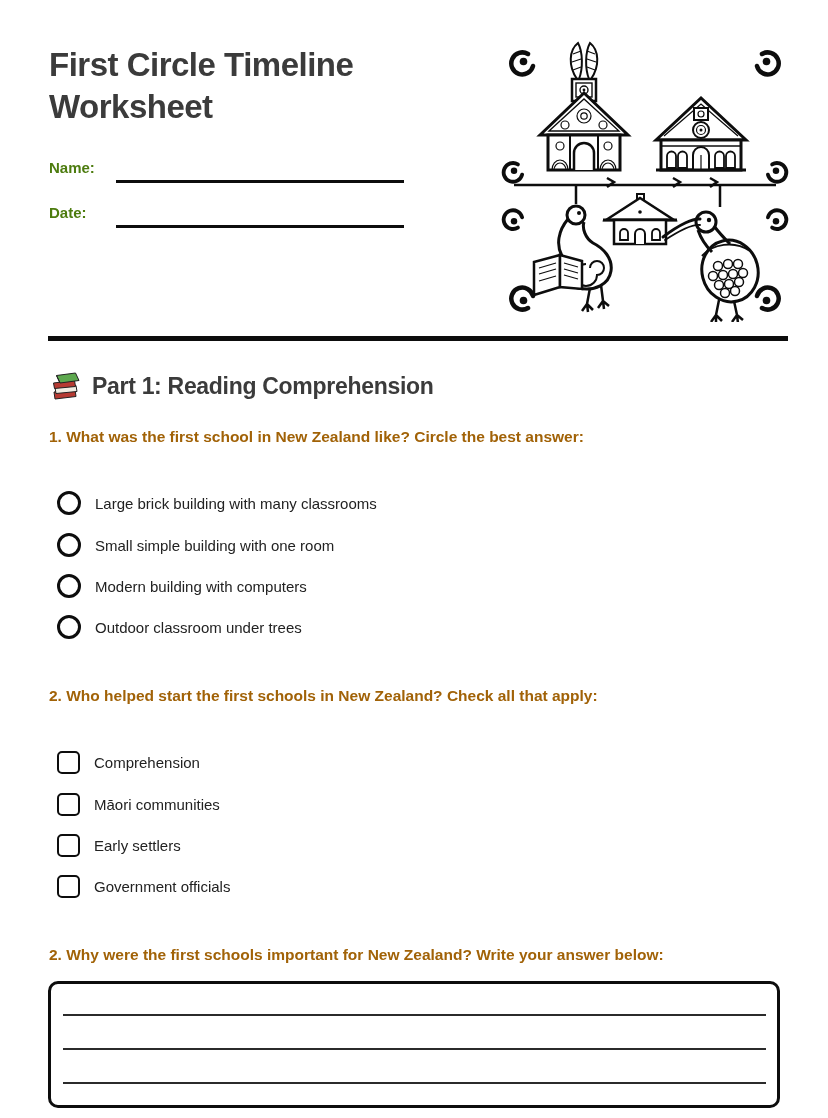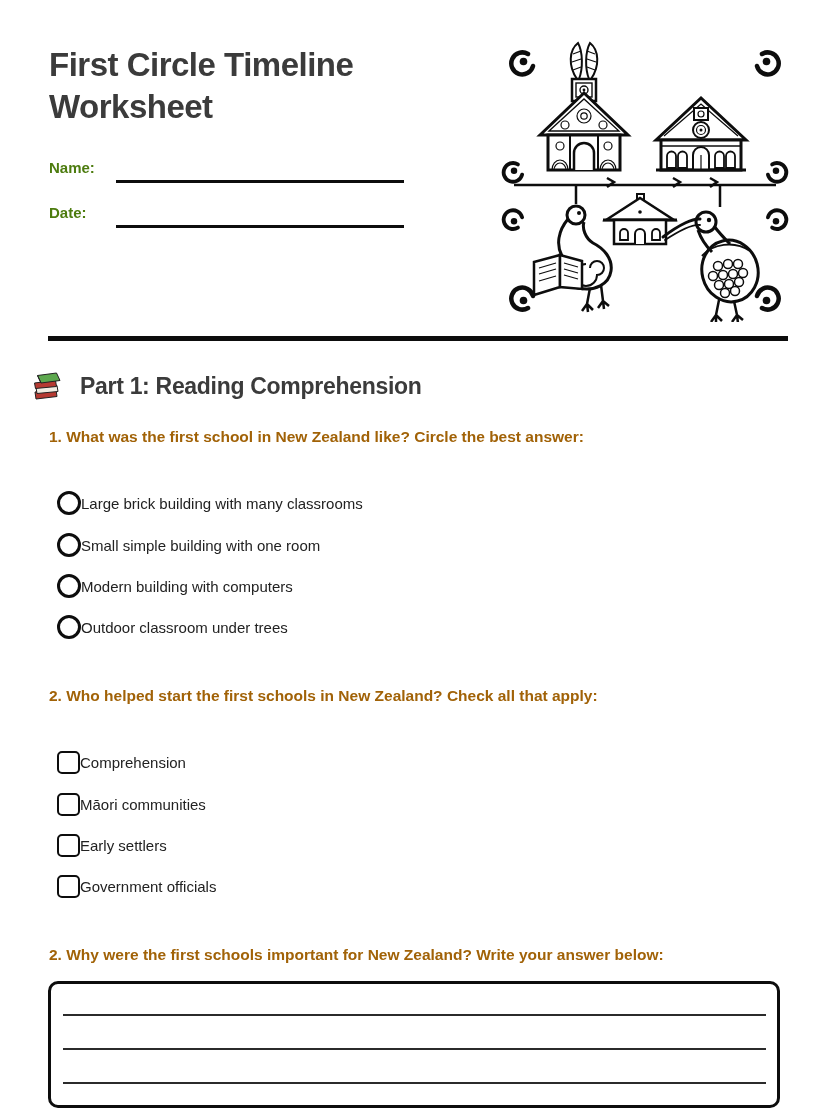--- a/index.html
+++ b/index.html
@@ -19,38 +19,38 @@
   }
   .field-line {
     position:absolute; left:116px; width:288px; height:2.5px; background:#0d0d0d;
     cursor:text;
   }
   .illustration { position:absolute; left:498px; top:34px; }
   .divider {
     position:absolute; left:48px; top:336px; width:740px; height:5px; background:#0d0d0d;
   }
   .part-heading {
-    position:absolute; left:32px; top:372px; display:flex; align-items:center; gap:18px;justify-content:flex-end;
+    position:absolute; left:51px; top:372px; display:flex; align-items:center; gap:11px;justify-content:flex-end;
   }
   .part-heading .ph-text {
     font-size:23px; font-weight:700; color:#3b3b3b; letter-spacing:-0.3px;
   }
   .q-prompt {
     position:absolute; left:49px; font-size:15.5px; font-weight:700; color:#a16207;
   }
   .opt-row { position:absolute; left:57px; height:24px; display:flex; align-items:center; }
   .circle {
     width:24px; height:24px; border:3px solid #0d0d0d; border-radius:50%;
     background:#fff; flex:0 0 auto; cursor:pointer;
   }
   .checkbox {
     width:23px; height:23px; border:2.5px solid #0d0d0d; border-radius:5px;
     background:#fff; flex:0 0 auto; cursor:pointer;
   }
-  .opt-label { font-size:15px; color:#222; }
+  .opt-label { margin-left:14px; font-size:15px; color:#222; }
   .answer-box {
     position:absolute; left:48px; top:981px; width:732px; height:127px;
     border:3px solid #0d0d0d; border-radius:10px; background:#fff;
   }
   .ans-line {
     position:absolute; left:12px; right:11px; height:2px; background:#2b2b2b; cursor:text;
   }
 </style>
 </head>
 <body>

